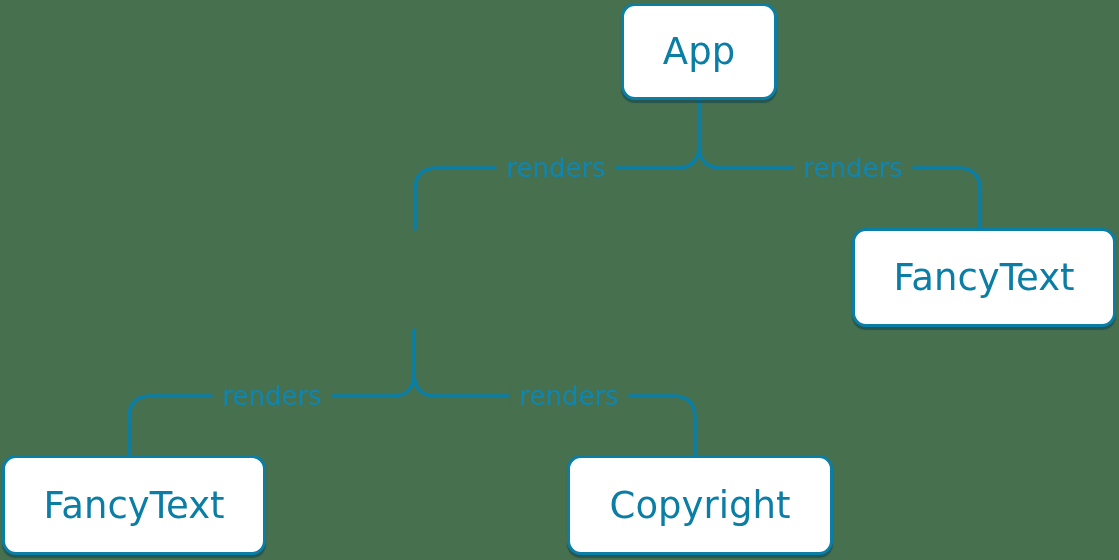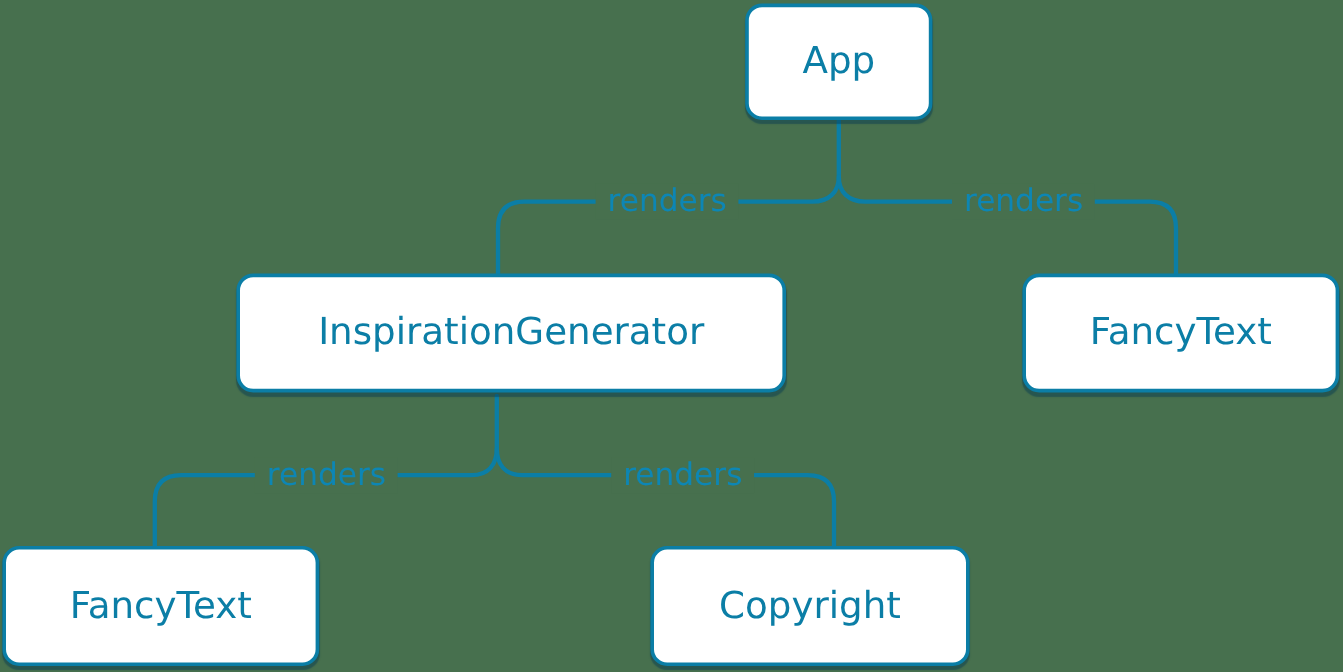--- a/index.html
+++ b/index.html
@@ -36,29 +36,29 @@
     position:absolute;
     box-sizing:border-box;
     background:var(--node-bg);
     border:3px solid var(--accent);
     border-radius:14px;
     box-shadow:0 3px 1px var(--shadow);
     display:flex;
     align-items:center;
     justify-content:center;
     color:var(--accent);
-    font-size:31px;
+    font-size:37px;
     line-height:1;
     white-space:nowrap;
   }
   .node-app            {left:621px; top:3px;   width:156px; height:97px;}
   .node-inspiration    {left:197px; top:228px; width:458px; height:99px;}
   .node-fancytext-top  {left:852px; top:228px; width:264px; height:99px;}
   .node-fancytext-bottom{left:2px;  top:455px; width:264px; height:100px;}
-  .node-copyright      {left:542px; top:455px; width:266px; height:100px;}
+  .node-copyright      {left:567px; top:455px; width:266px; height:100px;}
   .edge-label{
     position:absolute;
     transform:translate(-50%,-50%);
     background:var(--bg);
     color:var(--label);
     font-size:26px;
     font-weight:normal;
     line-height:1;
     padding:2px 10px;
     white-space:nowrap;
@@ -77,23 +77,20 @@
     <path d="M699 100.5 L699 147 C699 160 691 168 677 168 L437 168 Q415 168 415 190 L415 229"></path>
     <path d="M699 147 C699 160 707 168 721 168 L958 168 Q980 168 980 190 L980 229"></path>
     <path d="M414 330 L414 374 C414 387 407 396 393 396 L151 396 Q129 396 129 418 L129 456"></path>
     <path d="M414 374 C414 387 421 396 435 396 L673 396 Q695 396 695 418 L695 456"></path>
   </svg>
 
   <div class="node node-app">
     <span>App</span>
   </div>
 
-  <div class="node node-inspiration">
-    <span>InspirationGenerator</span>
-  </div>
 
   <div class="node node-fancytext-top">
     <span>FancyText</span>
   </div>
 
   <div class="node node-fancytext-bottom">
     <span>FancyText</span>
   </div>
 
   <div class="node node-copyright">

